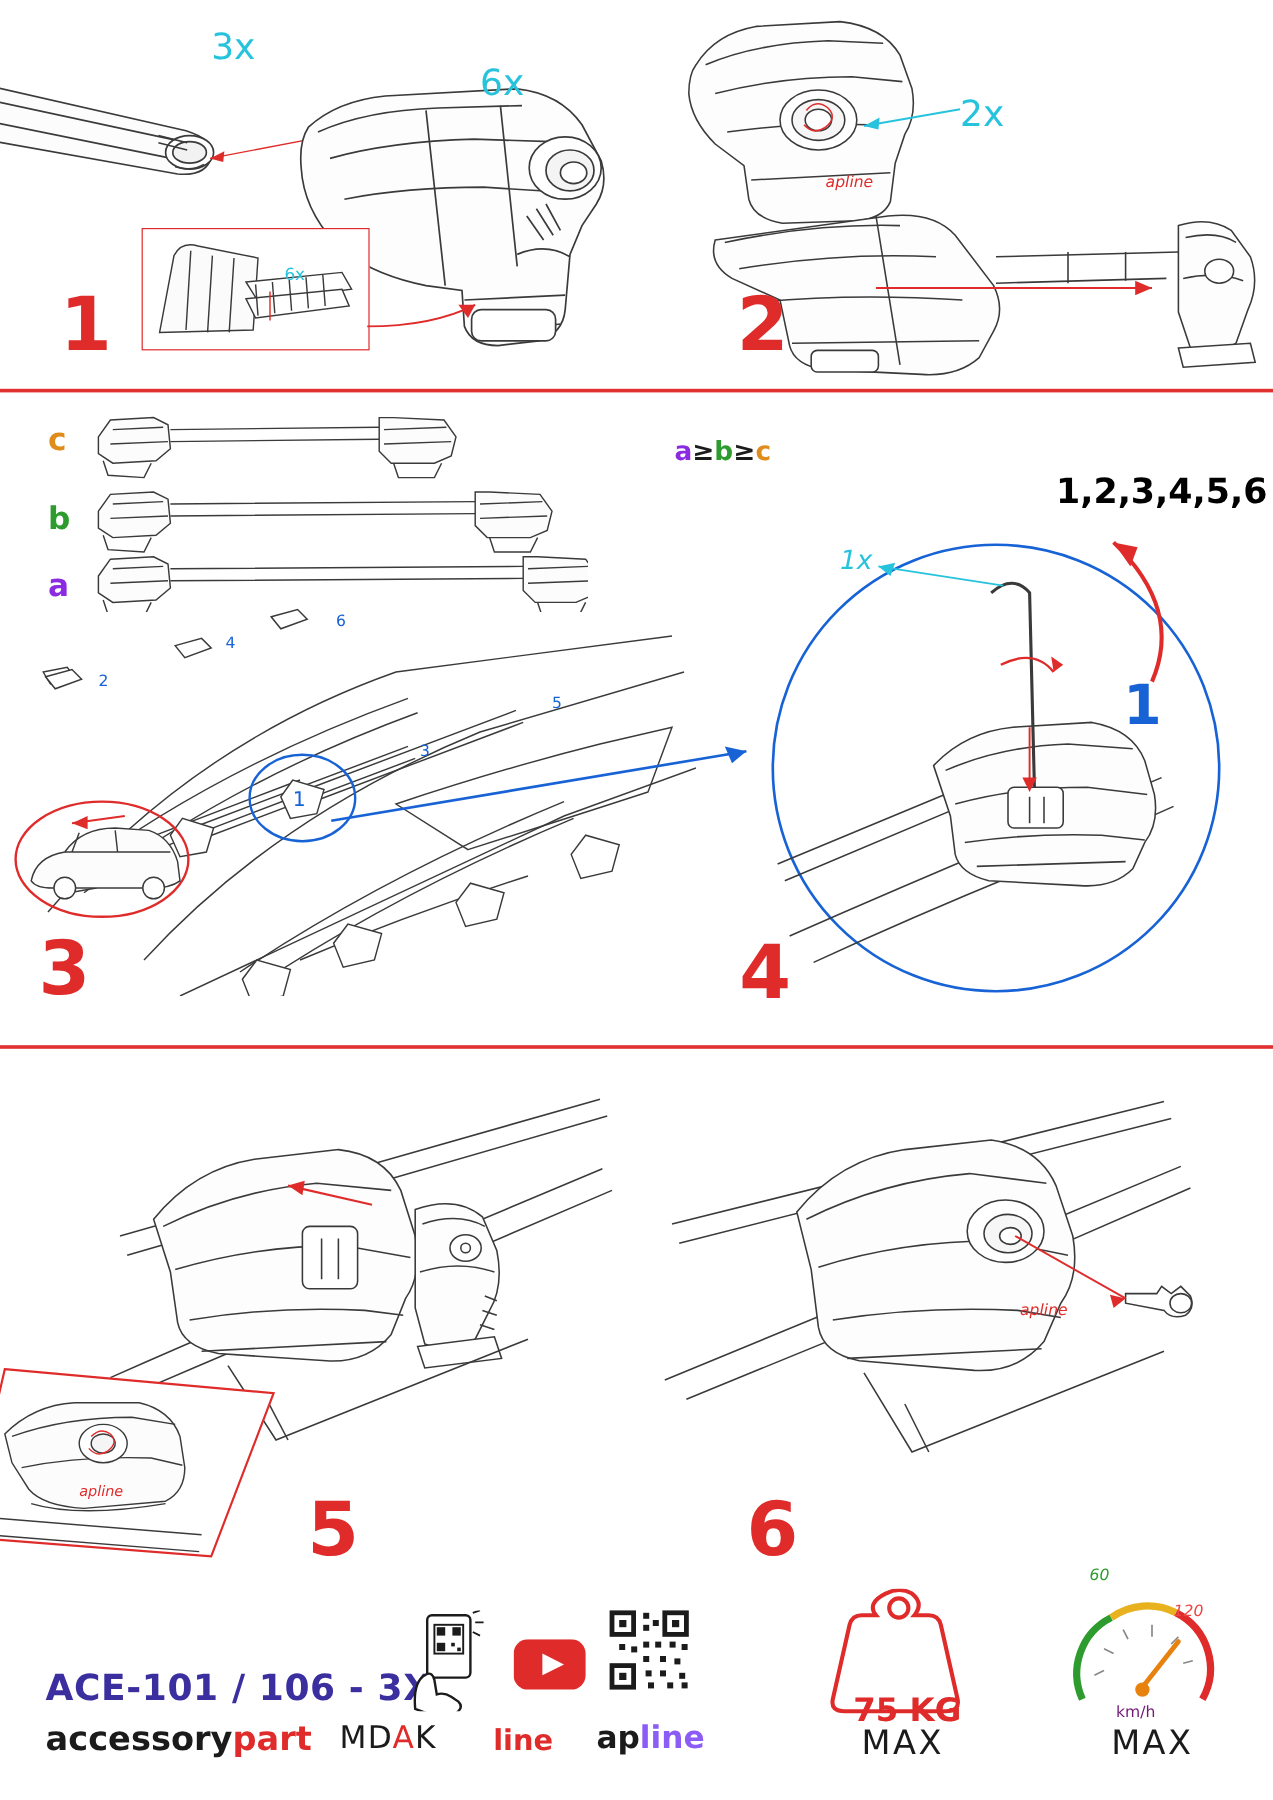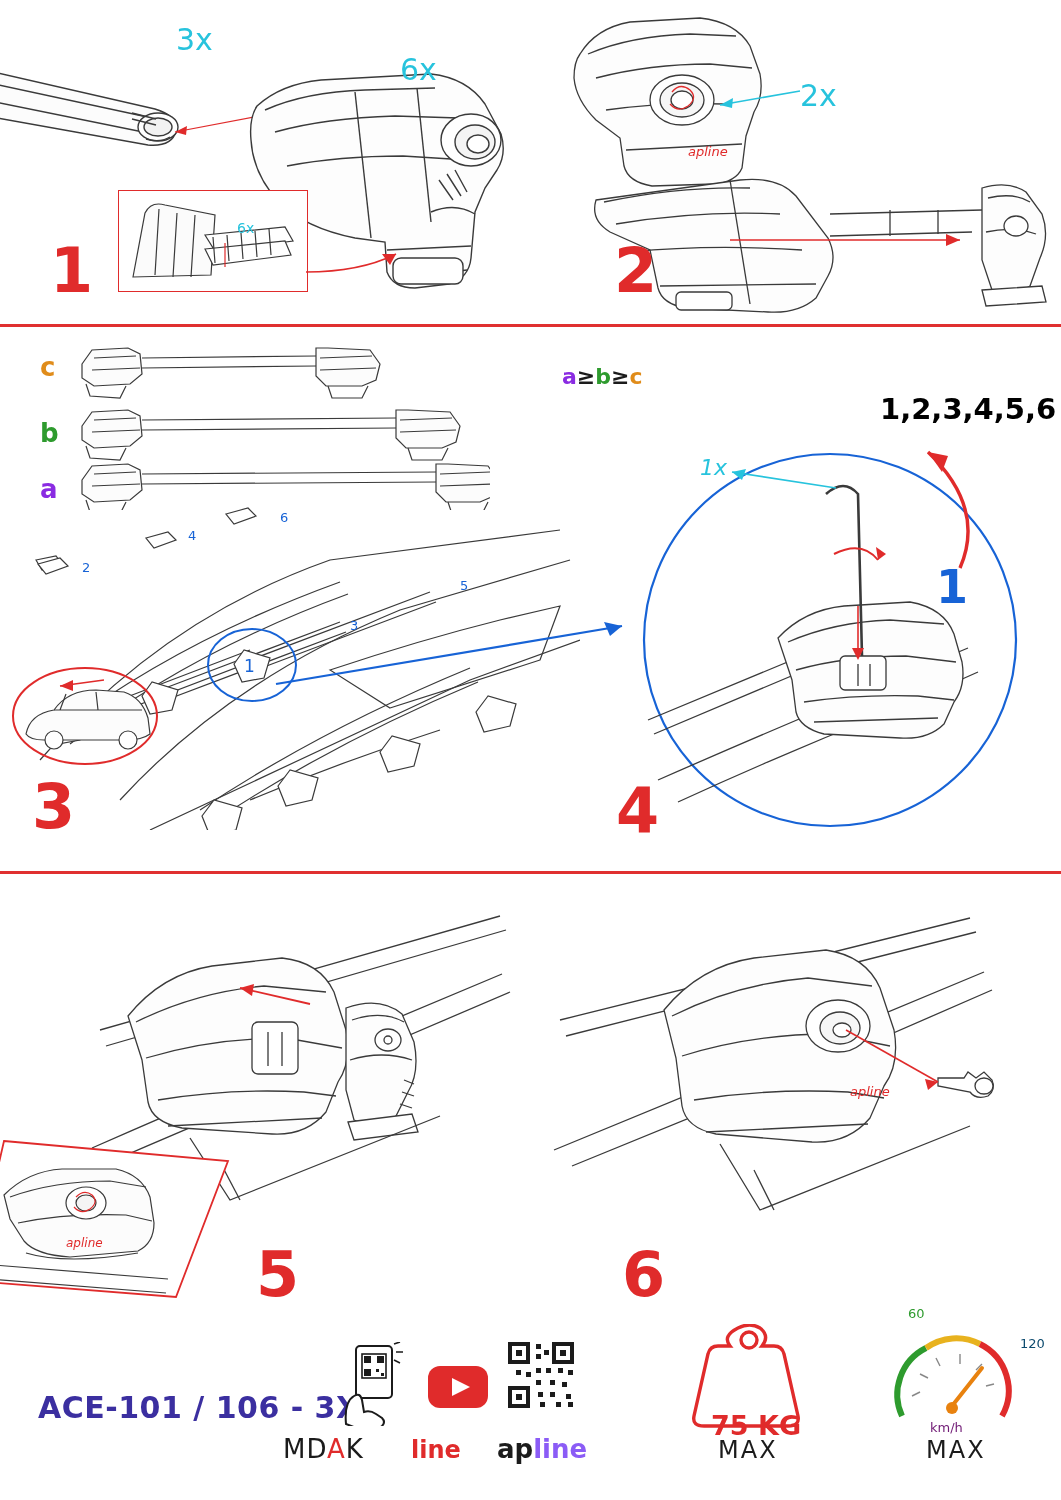--- a/index.html
+++ b/index.html
@@ -115,21 +115,21 @@
     font-family: "DejaVu Sans", sans-serif;
     font-size: 26px;
     font-weight: 700;
     color: #1b1b1b;
   }
   .brand-apline .accent { color: #8b5cf6; }
 
   .weight-label, .speed-label {
     position: absolute;
     font-family: "DejaVu Sans", sans-serif;
-    font-size: 24px;
+    font-size: 28px;
     color: #1b1b1b;
     letter-spacing: 2px;
   }
   .kg-text {
     position: absolute;
     font-family: "DejaVu Sans", sans-serif;
     font-size: 27px;
     font-weight: 700;
     color: #e02b2b;
     margin-top: 40px;
@@ -137,20 +137,21 @@
   .kmh {
     position: absolute;
     font-family: "DejaVu Sans", sans-serif;
     font-size: 13px;
     color: #701a75;
   }
   .gauge-tick {
     position: absolute;
     font-family: "DejaVu Sans", sans-serif;
     font-size: 13px;
+    font-style: italic;
   }
   svg { display: block; }
   .abs { position: absolute; }
 </style>
 </head>
 <body>
 
 <div class="page">
 
   <svg class="abs" style="left:-20px; top:55px;" width="320" height="110">
@@ -477,20 +478,23 @@
     </g>
     <text x="310" y="196" font-family="DejaVu Sans" font-size="13" fill="#e02b2b" font-style="italic">apline</text>
     <path d="M306 130 L398 182" stroke="#e02b2b" stroke-width="1.6" fill="none"></path>
     <path d="M398 182 l-13 -3 l3 11 Z" fill="#e02b2b"></path>
   </svg>
 
   <div class="step-num" style="left:622px; top:1244px;">6</div>
 
   <div class="footer-code">ACE-101 / 106 - 3X</div>
 
+  <div class="brand-main">
+    <span class="b1">accessory</span><span class="b2">part</span>
+  </div>
 
   <svg class="abs" style="left:336px; top:1342px;" width="70" height="84">
     <rect x="20" y="4" width="36" height="52" rx="4" fill="#fff" stroke="#1b1b1b" stroke-width="2"></rect>
     <rect x="26" y="12" width="24" height="24" fill="none" stroke="#1b1b1b" stroke-width="1.6"></rect>
     <rect x="28" y="14" width="7" height="7" fill="#1b1b1b"></rect>
     <rect x="41" y="14" width="7" height="7" fill="#1b1b1b"></rect>
     <rect x="28" y="27" width="7" height="7" fill="#1b1b1b"></rect>
     <rect x="40" y="27" width="3" height="3" fill="#1b1b1b"></rect>
     <rect x="45" y="31" width="3" height="3" fill="#1b1b1b"></rect>
     <path d="M58 2 l6 -2 M60 10 l7 0 M58 18 l6 3" stroke="#1b1b1b" stroke-width="1.6"></path>
@@ -550,17 +554,17 @@
     <path d="M12 96 A52 52 0 0 1 36 28" fill="none" stroke="#2e9b2e" stroke-width="6"></path>
     <path d="M36 28 A52 52 0 0 1 90 24" fill="none" stroke="#e8b21e" stroke-width="6"></path>
     <path d="M90 24 A52 52 0 0 1 112 96" fill="none" stroke="#e02b2b" stroke-width="6"></path>
     <g stroke="#888" stroke-width="1.4">
       <path d="M22 76 L30 72 M30 54 L38 58 M46 38 L50 46 M70 34 L70 44 M92 44 L86 50 M104 64 L96 66"></path>
     </g>
     <path d="M62 86 L92 48" stroke="#e8820f" stroke-width="4" stroke-linecap="round"></path>
     <circle cx="62" cy="88" r="6" fill="#e8820f"></circle>
   </svg>
   <div class="gauge-tick" style="left:908px; top:1306px; color:#2e9b2e;">60</div>
-  <div class="gauge-tick" style="left:1020px; top:1336px; color:#0c4a6e;">120</div>
+  <div class="gauge-tick" style="left:978px; top:1336px; color:#ef4444;">120</div>
   <div class="kmh" style="left:930px; top:1420px;">km/h</div>
   <div class="speed-label" style="left:926px; top:1436px;">MAX</div>
 
 </div>
 
 </body></html>

